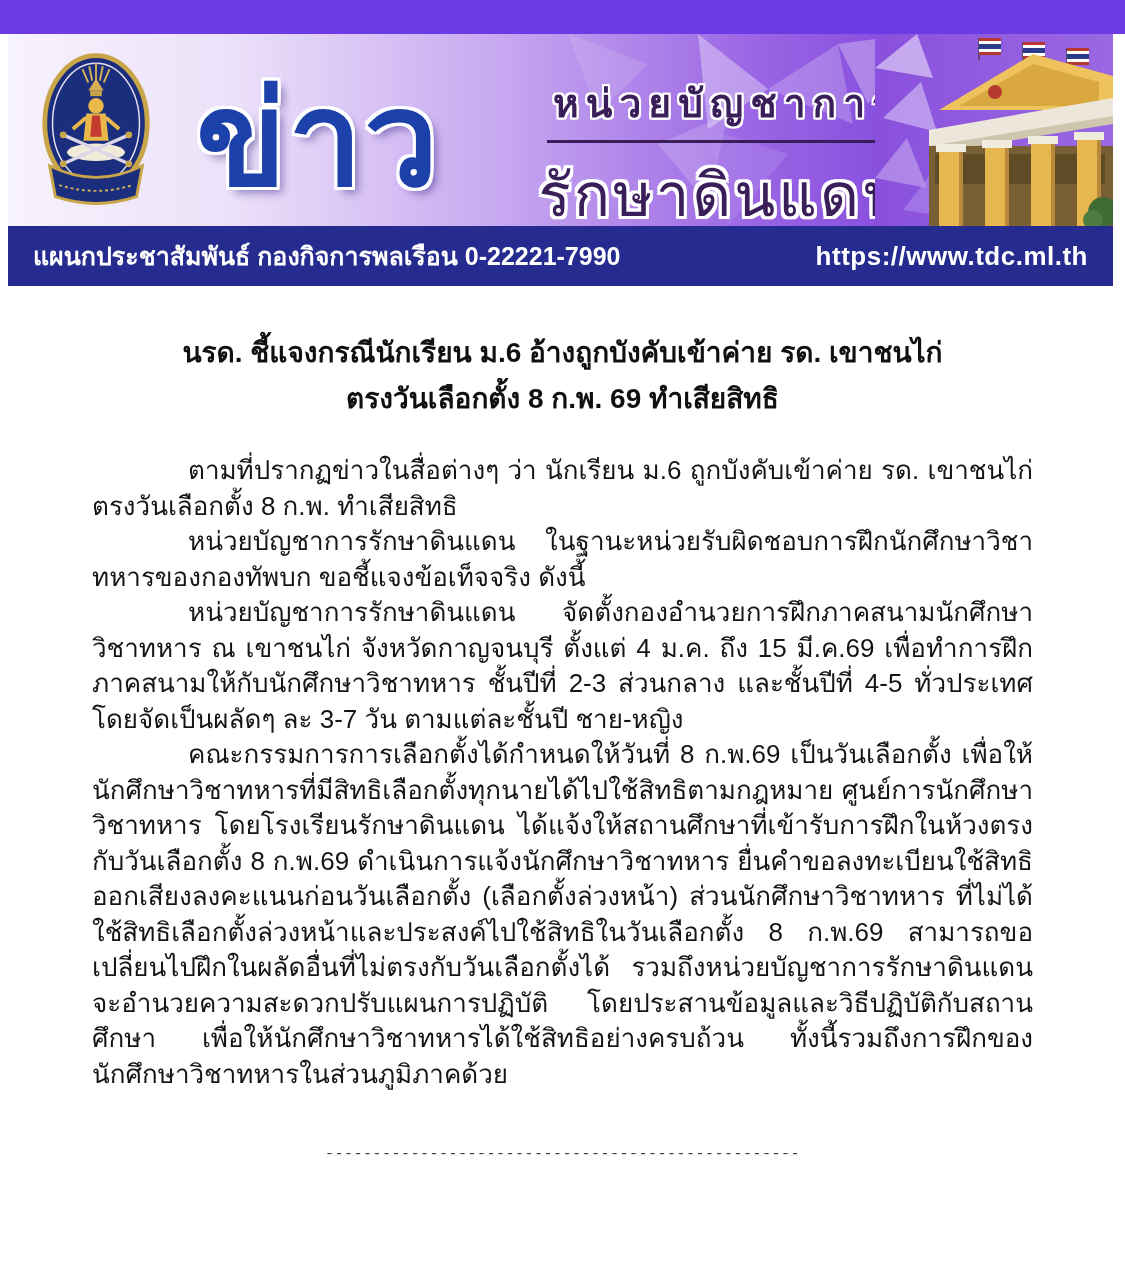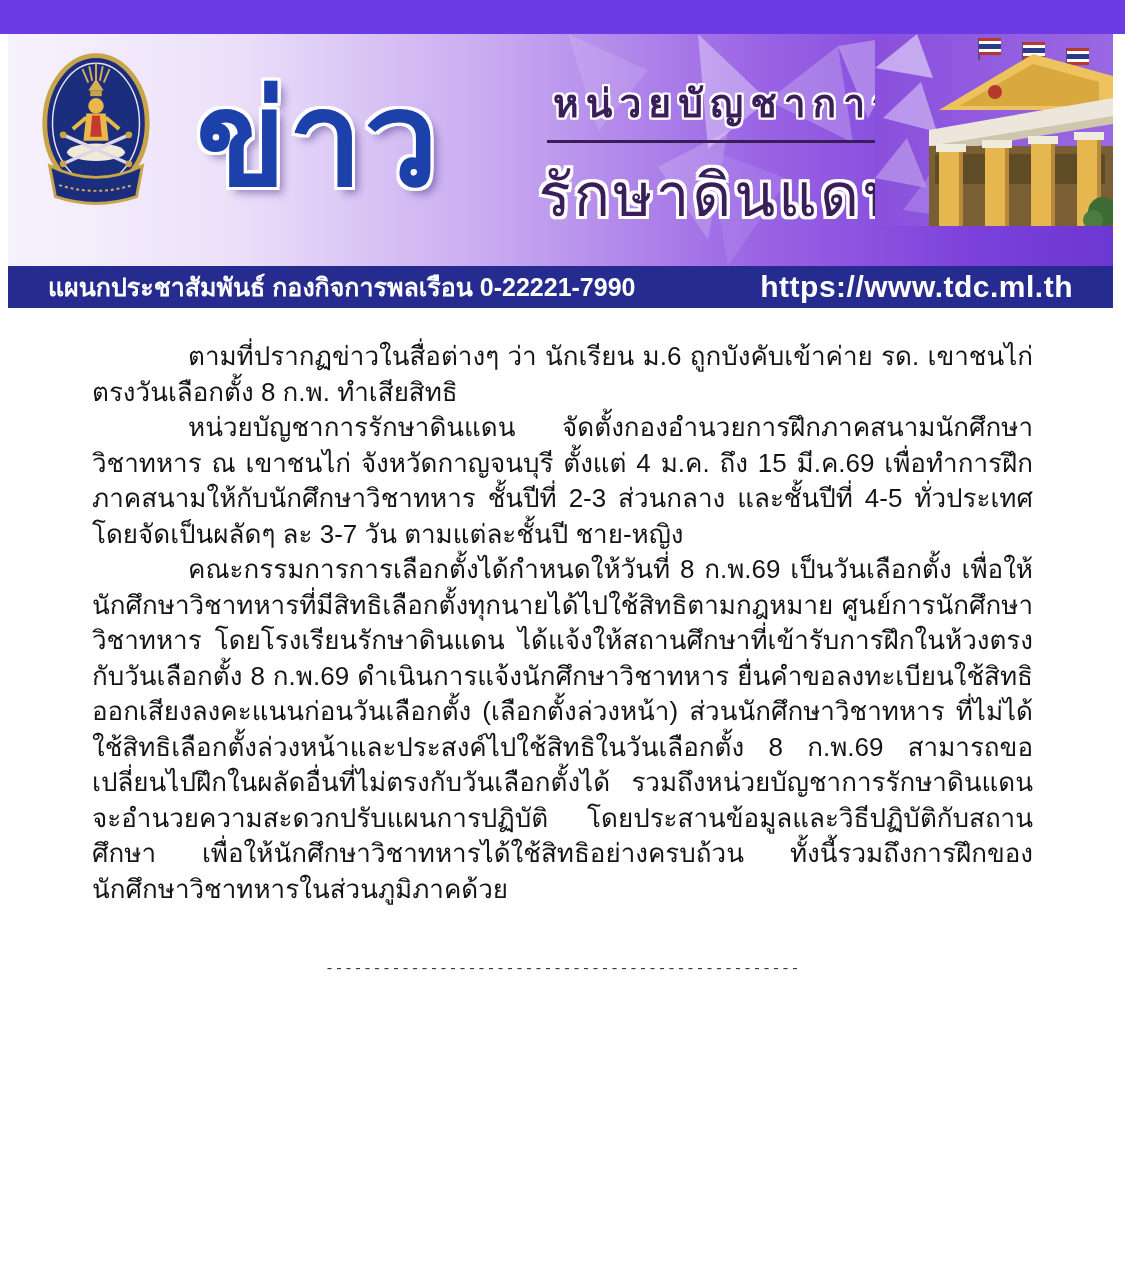--- a/index.html
+++ b/index.html
@@ -3,21 +3,21 @@
 <meta charset="utf-8">
 <style>
   * { margin:0; padding:0; box-sizing:border-box; }
   html,body { background:#ffffff; }
   body { font-family:"Liberation Sans","DejaVu Sans",sans-serif; }
   .page { position:relative; width:1125px; height:1267px; background:#ffffff; overflow:hidden; }
 
   
   .top-bar { height:34px; background:#6c3be6; }
   .banner {
-    position:relative; margin:0 12px 0 8px; height:232px; overflow:hidden;
+    position:relative; margin:0 12px 0 8px; height:192px; overflow:hidden;
     background:linear-gradient(90deg,#f7f3fd 0%,#ece1f9 20%,#c6a7f0 45%,#9a64e4 68%,#7a40da 88%,#6d37d2 100%);
   }
   .facets { position:absolute; inset:0; width:100%; height:100%; }
   .emblem { position:absolute; left:30px; top:10px; width:116px; height:172px; }
   .news-word {
     position:absolute; left:188px; top:20px; width:300px; height:172px;
     font-size:132px; font-weight:bold; color:#1d41aa; line-height:172px; letter-spacing:2px;
     text-shadow:-3px -3px 0 #fff,3px -3px 0 #fff,-3px 3px 0 #fff,3px 3px 0 #fff,0 -3px 0 #fff,0 3px 0 #fff,-3px 0 0 #fff,3px 0 0 #fff,6px 6px 8px rgba(40,20,120,.45);
   }
   .unit-name { position:absolute; left:498px; top:38px; width:400px; text-align:right; }
@@ -27,24 +27,24 @@
     text-shadow:-2px -2px 0 #fff,2px -2px 0 #fff,-2px 2px 0 #fff,2px 2px 0 #fff,0 -2px 0 #fff,0 2px 0 #fff,-2px 0 0 #fff,2px 0 0 #fff;
   }
   .unit-line2 {
     margin-top:4px; font-size:60px; font-weight:normal; color:#3a1e5a; letter-spacing:3px;
     text-shadow:-3px -3px 0 #fff,3px -3px 0 #fff,-3px 3px 0 #fff,3px 3px 0 #fff,0 -3px 0 #fff,0 3px 0 #fff,-3px 0 0 #fff,3px 0 0 #fff;
   }
   .building { position:absolute; right:0; top:0; width:238px; height:192px; }
 
   .info-bar {
     display:flex; justify-content:space-between; align-items:center;
-    margin:0 12px 0 8px; height:42px; background:#262b8f;
-    color:#ffffff; font-weight:bold; padding:0 40px; font-size:25px;
+    margin:0 12px 0 8px; height:60px; background:#262b8f;
+    color:#ffffff; font-weight:bold; padding:0 25px; font-size:25px;
   }
-  .info-bar .website { font-size:30px; letter-spacing:.5px;text-align:right; }
+  .info-bar .website { font-size:26px; letter-spacing:.5px;text-align:right; }
 
   
   .doc-title { margin-top:44px; text-align:center; font-weight:bold; font-size:28px; line-height:46px; color:#101010; }
   .doc-body { margin-top:31px; padding:0 92px; font-size:26px; line-height:35.5px; color:#151515; text-align:justify; }
   .doc-body p { text-indent:96px; margin:0; }
   .divider-line { margin-top:54px; text-align:center; font-size:15px; letter-spacing:.5px; color:#3d3d3d; font-family:"Liberation Mono","DejaVu Sans Mono",monospace; }
 </style>
 </head>
 <body>
 
@@ -167,22 +167,27 @@
       <circle cx="228" cy="178" r="15" fill="#3f6b35"></circle>
       <circle cx="218" cy="186" r="10" fill="#4d7c40"></circle>
     </svg>
   </div>
 
   <div class="info-bar">
     <span>แผนกประชาสัมพันธ์ กองกิจการพลเรือน 0-22221-7990</span>
     <span class="website">https://www.tdc.ml.th</span>
   </div>
 
+  <div class="doc-title">
+    <div>นรด. ชี้แจงกรณีนักเรียน ม.6 อ้างถูกบังคับเข้าค่าย รด. เขาชนไก่</div>
+    <div>ตรงวันเลือกตั้ง 8 ก.พ. 69 ทำเสียสิทธิ</div>
+  </div>
 
   <div class="doc-body">
     <p>ตามที่ปรากฏข่าวในสื่อต่างๆ ว่า นักเรียน ม.6 ถูกบังคับเข้าค่าย รด. เขาชนไก่ ตรงวันเลือกตั้ง 8 ก.พ. ทำเสียสิทธิ</p>
+    <p>หน่วยบัญชาการรักษาดินแดน ในฐานะหน่วยรับผิดชอบการฝึกนักศึกษาวิชาทหารของกองทัพบก ขอชี้แจงข้อเท็จจริง ดังนี้</p>
     <p>หน่วยบัญชาการรักษาดินแดน จัดตั้งกองอำนวยการฝึกภาคสนามนักศึกษาวิชาทหาร ณ เขาชนไก่ จังหวัดกาญจนบุรี ตั้งแต่ 4 ม.ค. ถึง 15 มี.ค.69 เพื่อทำการฝึกภาคสนามให้กับนักศึกษาวิชาทหาร ชั้นปีที่ 2-3 ส่วนกลาง และชั้นปีที่ 4-5 ทั่วประเทศ โดยจัดเป็นผลัดๆ ละ 3-7 วัน ตามแต่ละชั้นปี ชาย-หญิง</p>
     <p>คณะกรรมการการเลือกตั้งได้กำหนดให้วันที่ 8 ก.พ.69 เป็นวันเลือกตั้ง เพื่อให้นักศึกษาวิชาทหารที่มีสิทธิเลือกตั้งทุกนายได้ไปใช้สิทธิตามกฎหมาย ศูนย์การนักศึกษาวิชาทหาร โดยโรงเรียนรักษาดินแดน ได้แจ้งให้สถานศึกษาที่เข้ารับการฝึกในห้วงตรงกับวันเลือกตั้ง 8 ก.พ.69 ดำเนินการแจ้งนักศึกษาวิชาทหาร ยื่นคำขอลงทะเบียนใช้สิทธิออกเสียงลงคะแนนก่อนวันเลือกตั้ง (เลือกตั้งล่วงหน้า) ส่วนนักศึกษาวิชาทหาร ที่ไม่ได้ใช้สิทธิเลือกตั้งล่วงหน้าและประสงค์ไปใช้สิทธิในวันเลือกตั้ง 8 ก.พ.69 สามารถขอเปลี่ยนไปฝึกในผลัดอื่นที่ไม่ตรงกับวันเลือกตั้งได้ รวมถึงหน่วยบัญชาการรักษาดินแดน จะอำนวยความสะดวกปรับแผนการปฏิบัติ โดยประสานข้อมูลและวิธีปฏิบัติกับสถานศึกษา เพื่อให้นักศึกษาวิชาทหารได้ใช้สิทธิอย่างครบถ้วน ทั้งนี้รวมถึงการฝึกของนักศึกษาวิชาทหารในส่วนภูมิภาคด้วย</p>
   </div>
 
   <div class="divider-line">--------------------------------------------------</div>
 
 </div>
 
 </body></html>

